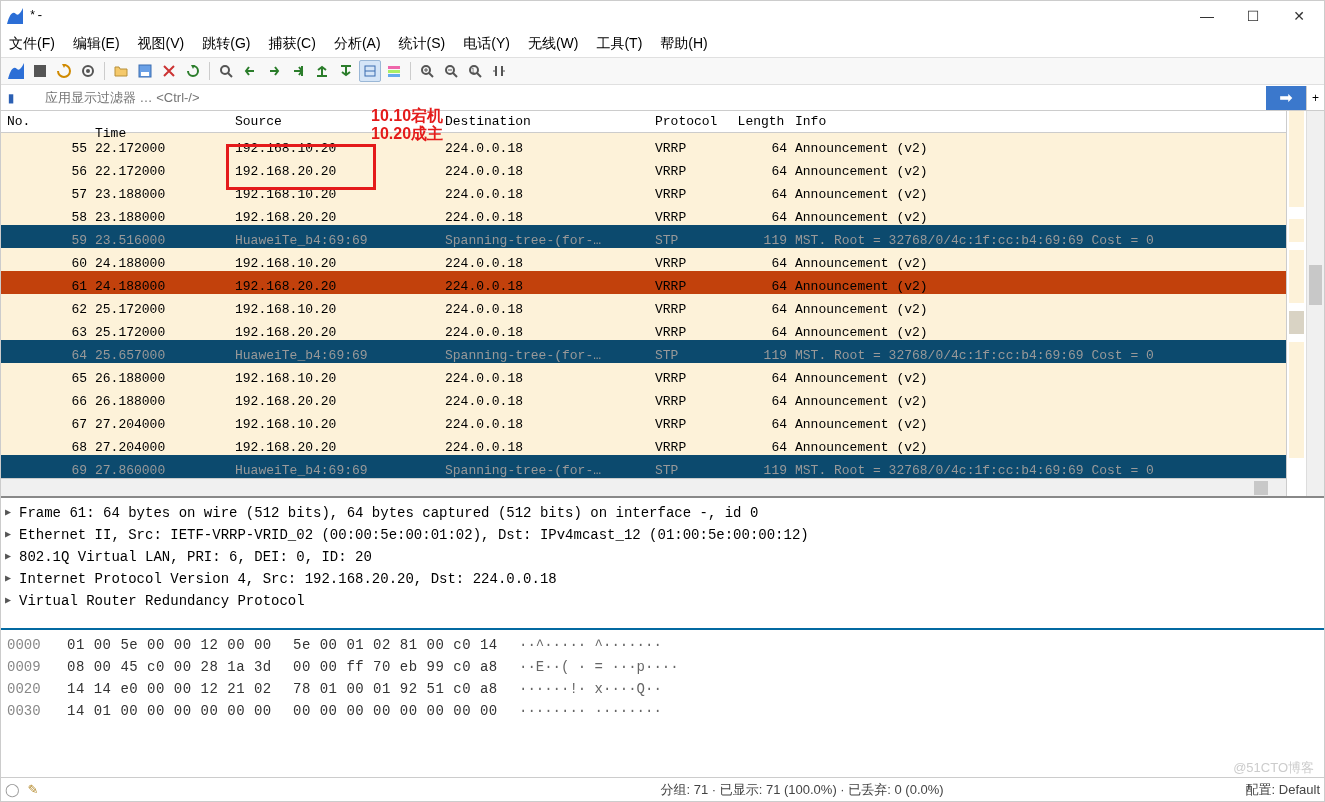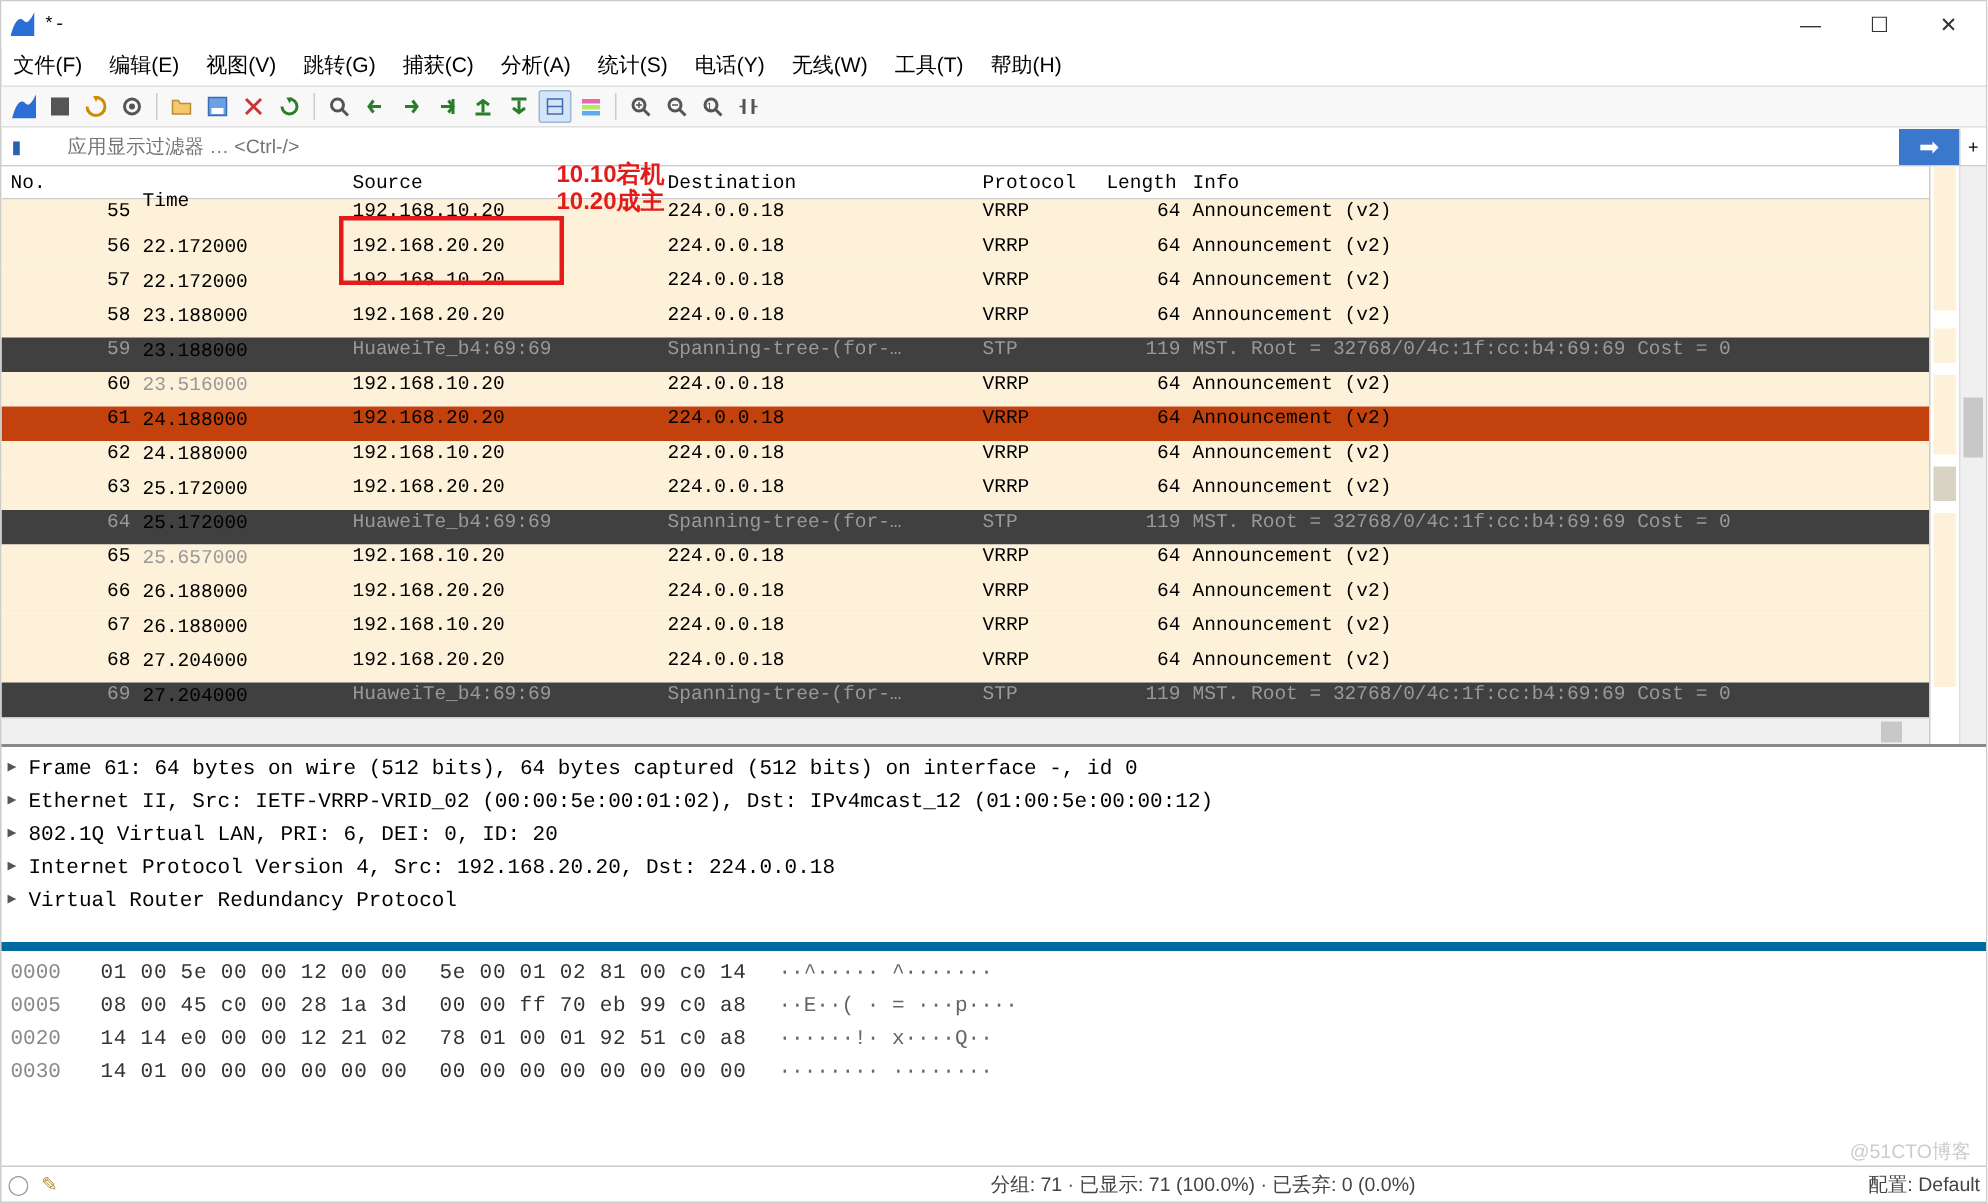--- a/index.html
+++ b/index.html
@@ -28,34 +28,34 @@
   .phead { display:flex; background:#fff; border-bottom:1px solid #ccc; font-size:13px; height:22px; align-items:center;}
   .phead > div, .prow > div { padding: 0 4px; white-space:nowrap; overflow:hidden; }
   .c-no { width: 90px; text-align:right; padding-right:8px;}
   .c-time { width: 140px; margin-top: 24px; }
   .c-src { width: 210px; }
   .c-dst { width: 210px; }
   .c-proto { width: 80px; }
   .c-len { width: 60px; text-align:right; padding-right:8px;}
   .c-info { flex:1; }
   .prows { font-size:13px; }
-  .prow { display:flex; height:23px; align-items:flex-start; }
+  .prow { display:flex; height:23px; align-items:flex-end; }
   .prow.vrrp { background: #fdf2d9; }
-  .prow.stp { background: #404040; color:#999; }
+  .prow.stp { background: #0c4a6e; color:#999; }
   .prow.sel { background: #c2410c; }
   .hscroll { height:18px; background:#f0f0f0; border-top:1px solid #ccc; position:relative;}
   .hscroll-thumb { position:absolute; right:18px; top:2px; height:14px; width:14px; background:#c8c8c8;}
   .minimap { width:20px; background:#fff; border-left:1px solid #ccc; position:relative;}
   .mm-bar { position:absolute; left:2px; right:2px; background:#fdf2d9;}
   .vscroll { width:18px; background:#f0f0f0; border-left:1px solid #ddd; position:relative;}
   .vscroll-thumb { position:absolute; left:2px; right:2px; background:#c8c8c8; height:40px; top:40%;}
   .details { border-top: 2px solid #888; padding: 4px 0; font-size:14px; line-height: 22px; height: 132px; overflow:hidden;}
   .drow { display:flex; align-items:center; padding-left:4px;}
   .drow .chev { width:14px; color:#555; font-size:10px;}
-  .hexpane { border-top: 6px solid #0369a1; padding: 4px 6px; font-size:14px; line-height: 22px; color:#333; height:100px;}
+  .hexpane { border-top: 2px solid #0369a1; padding: 4px 6px; font-size:14px; line-height: 22px; color:#333; height:100px;}
   .hexrow { display:flex; gap:16px;}
   .hex-off { width:44px; color:#888;}
   .hex-b1 { width: 210px; letter-spacing: 0.5px;}
   .hex-b2 { width: 210px; letter-spacing: 0.5px;}
   .hex-asc { color:#666;}
   .statusbar { height:24px; border-top:1px solid #ccc; display:flex; align-items:center; font-size:13px; color:#444; padding:0 4px; justify-content:space-between;}
   svg { display:block; }
   .fin-icon { width:16px; height:16px;}
   .watermark { position:absolute; right:10px; bottom:24px; color:#ccc; font-size:13px;margin-top:40px;}
   .bookmark { width:20px; height:24px; display:flex;align-items:center;justify-content:center; color:#2b5fb3;}
@@ -418,21 +418,21 @@
   </div>
 
   <div class="hexpane mono" id="hexpane">
       <div class="hexrow">
         <div class="hex-off">0000</div>
         <div class="hex-b1">01 00 5e 00 00 12 00 00</div>
         <div class="hex-b2">5e 00 01 02 81 00 c0 14</div>
         <div class="hex-asc">··^····· ^·······</div>
       </div>
       <div class="hexrow">
-        <div class="hex-off">0005</div>
+        <div class="hex-off">0009</div>
         <div class="hex-b1">08 00 45 c0 00 28 1a 3d</div>
         <div class="hex-b2">00 00 ff 70 eb 99 c0 a8</div>
         <div class="hex-asc">··E··( · = ···p····</div>
       </div>
       <div class="hexrow">
         <div class="hex-off">0020</div>
         <div class="hex-b1">14 14 e0 00 00 12 21 02</div>
         <div class="hex-b2">78 01 00 01 92 51 c0 a8</div>
         <div class="hex-asc">······!· x····Q··</div>
       </div>

